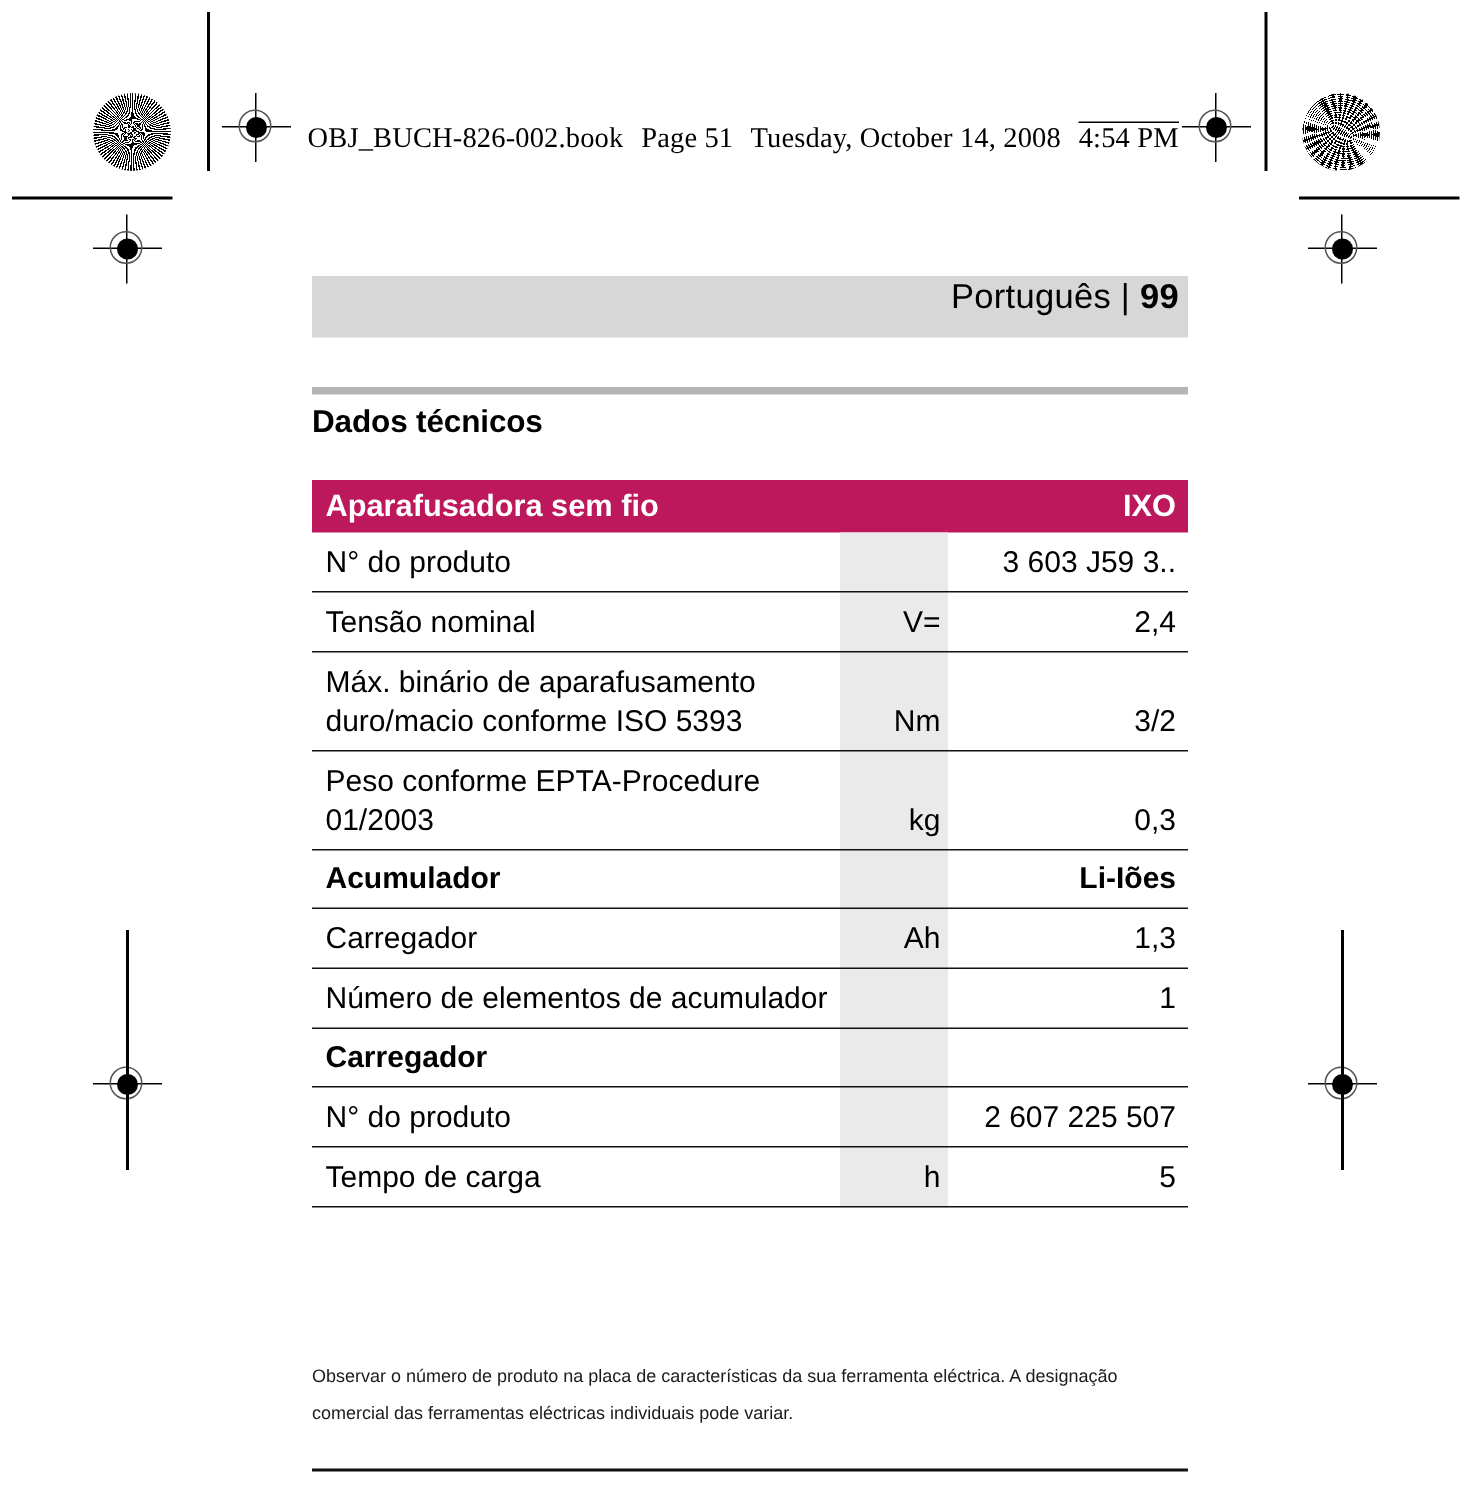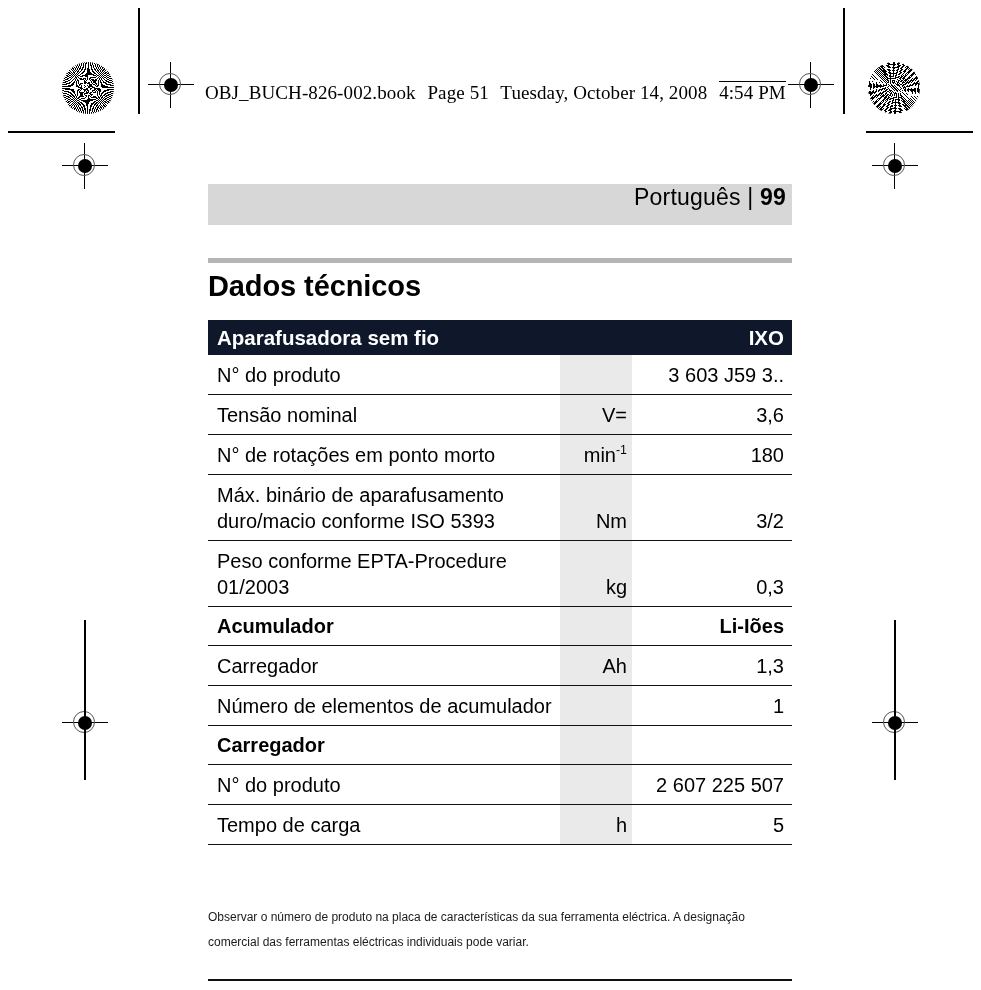--- a/index.html
+++ b/index.html
@@ -109,21 +109,21 @@
     top: 258px;
     width: 584px;
     height: 5px;
     background: #b5b5b5;
   }
 
   .section-title {
     position: absolute;
     left: 208px;
     top: 270px;
-    font-size: 29px;
+    font-size: 21px;
     font-weight: bold;
     letter-spacing: -0.1px;
   }
 
   
   .spec-table {
     position: absolute;
     left: 208px;
     top: 320px;
     width: 584px;
@@ -136,21 +136,21 @@
 
   .spec-table th,
   .spec-table td {
     padding: 0;
     vertical-align: bottom;
     font-size: 20px;
     line-height: 26px;
   }
 
   .spec-table thead th {
-    background: #0f172a;
+    background: #be185d;
     color: #ffffff;
     font-weight: bold;
     height: 35px;
     vertical-align: middle;
     font-size: 20.5px;
   }
   th.h-label { text-align: left;  padding-left: 9px; }
   th.h-unit  { text-align: right; }
   th.h-value { text-align: right; padding-right: 8px; }
 
@@ -282,26 +282,21 @@
   </thead>
   <tbody>
       <tr>
         <td class="lbl">N° do produto</td>
         <td class="unit"></td>
         <td class="val">3 603 J59 3..</td>
       </tr>
       <tr>
         <td class="lbl">Tensão nominal</td>
         <td class="unit">V=</td>
-        <td class="val">3,6</td>
-      </tr>
-      <tr>
-        <td class="lbl">N° de rotações em ponto morto</td>
-        <td class="unit"><span>min</span><sup>-1</sup></td>
-        <td class="val">180</td>
+        <td class="val">2,4</td>
       </tr>
       <tr>
         <td class="lbl" style="max-width: 300px;">Máx. binário de aparafusamento duro/macio conforme ISO 5393</td>
         <td class="unit">Nm</td>
         <td class="val">3/2</td>
       </tr>
       <tr>
         <td class="lbl" style="max-width: 300px;">Peso conforme EPTA-Procedure 01/2003</td>
         <td class="unit">kg</td>
         <td class="val">0,3</td>

